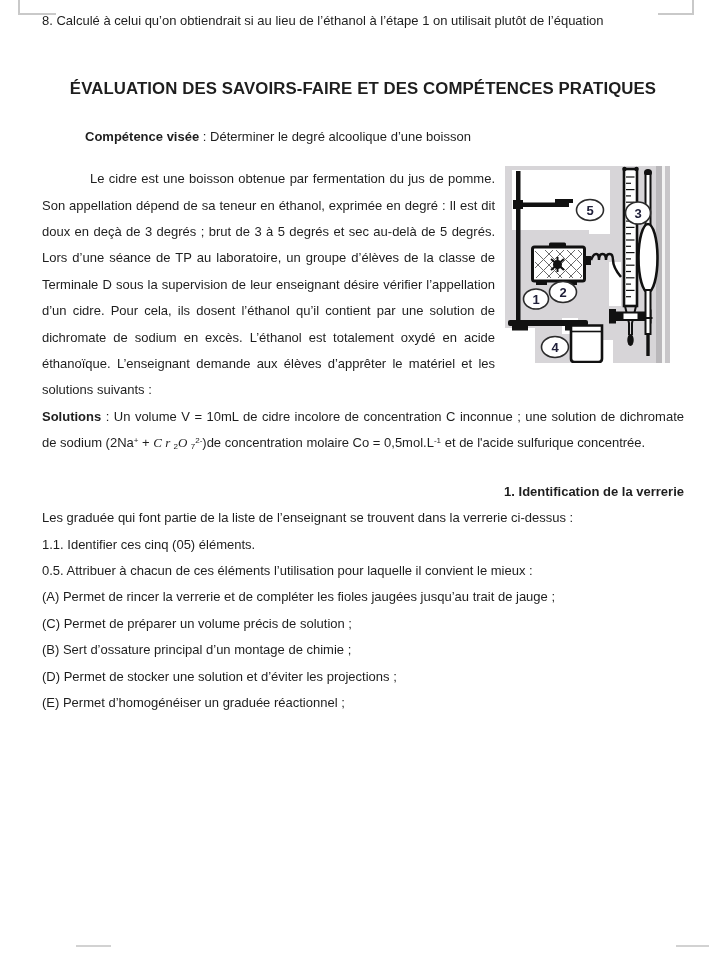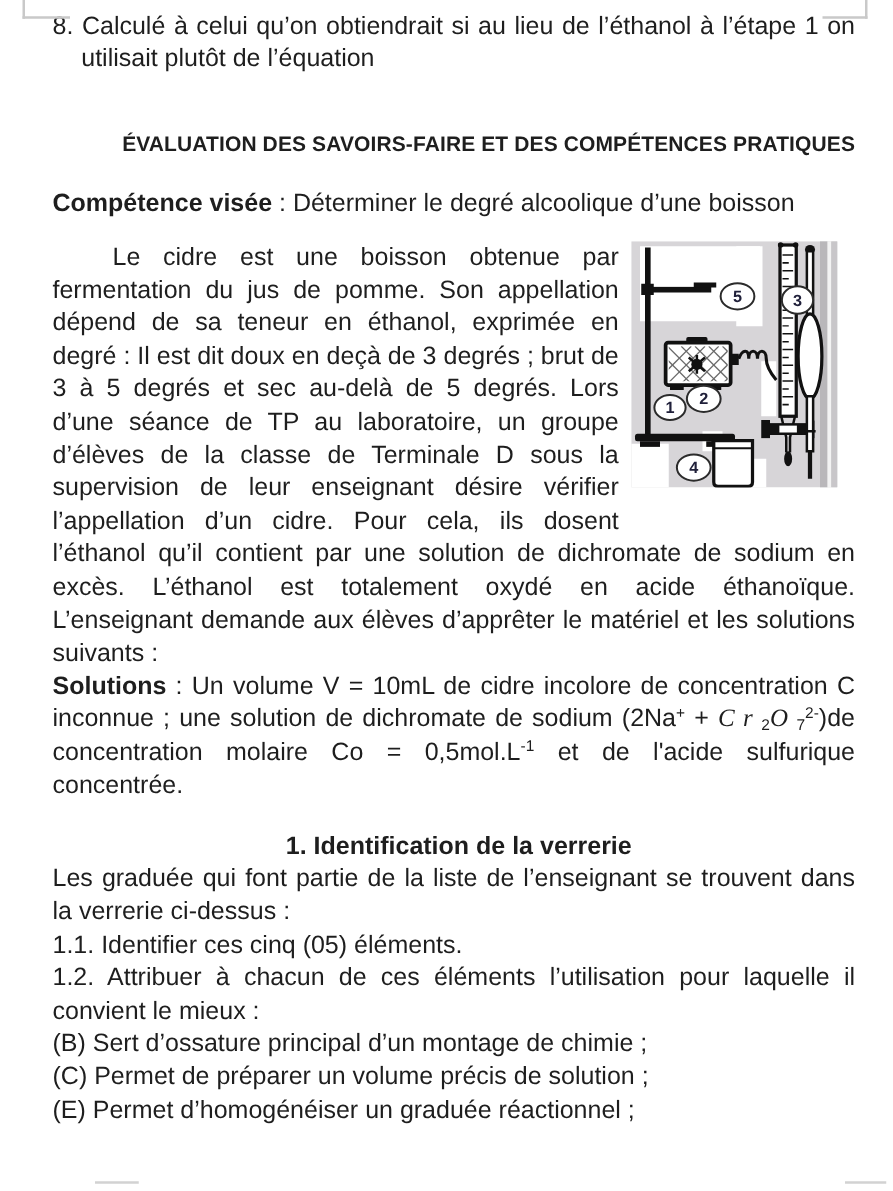--- a/index.html
+++ b/index.html
@@ -2,31 +2,31 @@
 <html><head>
 <meta charset="utf-8">
 <style>
   html,body{margin:0;padding:0;}
   body{
     width:714px;height:953px;position:relative;overflow:hidden;
     background:#ffffff;color:#1e1e1e;
     font-family:"Liberation Sans", sans-serif;
   }
   .page{padding:8px 30px 0 42px;}
-  p{margin:0;font-size:20px;line-height:26.4px;text-align:justify;}
+  p{margin:0;font-size:13px;line-height:26.4px;text-align:justify;}
   .item8{padding-left:23px;text-indent:-23px;}
-  .main-heading{margin-top:42px;font-weight:700;font-size:16.8px;letter-spacing:.1px;text-align:right;}
-  .competence{margin-top:21px;}
+  .main-heading{margin-top:42px;font-weight:700;font-size:16.8px;letter-spacing:.1px;text-align:center;}
+  .competence{margin-top:21px;margin-left:43px;}
   .bold{font-weight:700;}
   .figure{
     float:right;width:165px;height:197px;
     margin:16px 14px 26px 10px;
   }
   .intro{margin-top:16px;text-indent:48px;}
-  .section-title{margin-top:22px;font-weight:700;padding-left:8px;text-align:center;}
+  .section-title{margin-top:22px;font-weight:700;padding-left:8px;text-align:right;}
   .mvar{font-family:Liberation Serif, serif;font-style:italic;}
   sub,sup{font-size:.62em;line-height:0;}
   sup{vertical-align:.55em;}
   sub{vertical-align:-.25em;}
   
   .mark{position:absolute;}
   .mark-tl{left:18px;top:0;width:36px;height:13px;border-left:2px solid #c9c9c9;border-bottom:2px solid #c9c9c9;}
   .mark-tr{right:20px;top:0;width:34px;height:13px;border-right:2px solid #c9c9c9;border-bottom:2px solid #c9c9c9;}
   .mark-bl{left:76px;top:945px;width:35px;border-top:2px solid #d2d2d2;}
   .mark-br{right:5px;top:945px;width:33px;border-top:2px solid #d2d2d2;}
@@ -169,18 +169,20 @@
   </div>
 
   <p class="intro"><span>Le cidre est une boisson obtenue par fermentation du jus de pomme. Son appellation dépend de sa teneur en éthanol, exprimée en degré : Il est dit doux en deçà de 3 degrés ; brut de 3 à 5 degrés et sec au-delà de 5 degrés. Lors d’une séance de TP au laboratoire, un groupe d’élèves de la classe de Terminale D sous la supervision de leur enseignant désire vérifier l’appellation d’un cidre. Pour cela, ils dosent l’éthanol qu’il contient par une solution de dichromate de sodium en excès. L’éthanol est totalement oxydé en acide éthanoïque. L’enseignant demande aux élèves d’apprêter le matériel et les solutions suivants :</span></p>
 
 
   <p><span class="bold">Solutions</span><span> : Un volume V = 10mL de cidre incolore de concentration C inconnue ; une solution de dichromate de sodium (2Na</span><sup>+</sup><span> + </span><span class="mvar">C r </span><sub>2</sub><span class="mvar">O </span><sub>7</sub><sup>2-</sup><span>)de concentration molaire Co = 0,5mol.L</span><sup>-1</sup><span> et de l'acide sulfurique concentrée.</span></p>
 
   <p class="section-title">1. Identification de la verrerie</p>
   <p>Les graduée qui font partie de la liste de l’enseignant se trouvent dans la verrerie ci-dessus :</p>
   <p>1.1. Identifier ces cinq (05) éléments.</p>
-  <p>1.2. Attribuer à chacun de ces éléments l’utilisation pour laquelle il convient le mieux :</p>
+  <p>0.5. Attribuer à chacun de ces éléments l’utilisation pour laquelle il convient le mieux :</p>
+  <p>(A) Permet de rincer la verrerie et de compléter les fioles jaugées jusqu’au trait de jauge ;</p>
+  <p>(C) Permet de préparer un volume précis de solution ;</p>
   <p>(B) Sert d’ossature principal d’un montage de chimie ;</p>
-  <p>(C) Permet de préparer un volume précis de solution ;</p>
+  <p>(D) Permet de stocker une solution et d’éviter les projections ;</p>
   <p>(E) Permet d’homogénéiser un graduée réactionnel ;</p>
 
 </div>
 
 </body></html>

